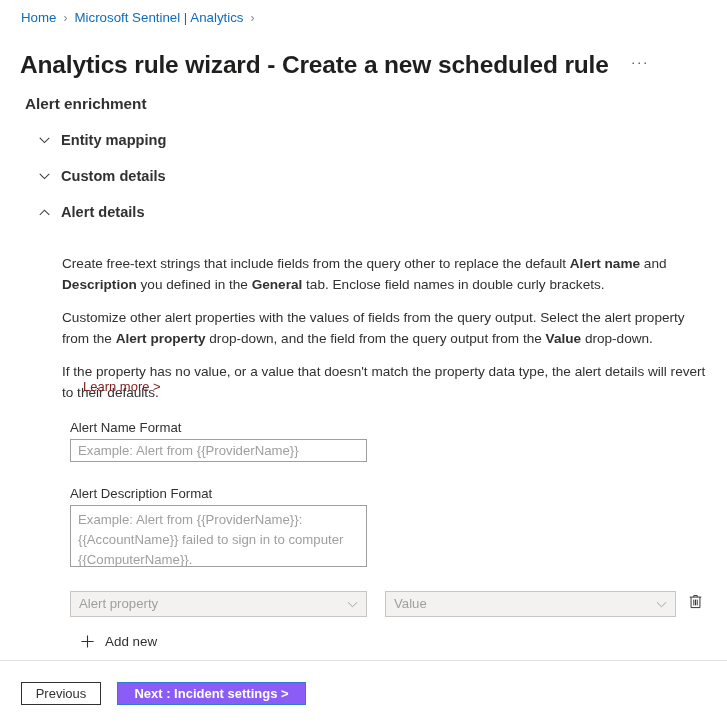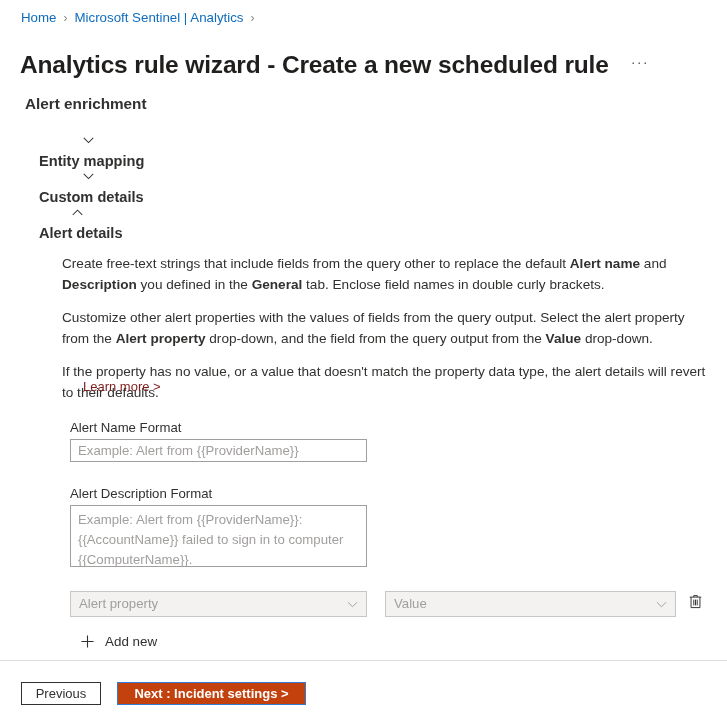--- a/index.html
+++ b/index.html
@@ -85,21 +85,20 @@
   }
 
   
   .accordion {
     position: absolute;
     left: 33px;
     display: flex;
     align-items: center;
     cursor: pointer;
     height: 22px;
-    flex-direction: column;
   }
   .acc-1 { top: 129px; }
   .acc-2 { top: 165px; }
   .acc-3 { top: 201px; }
   .chev {
     width: 22px;
     height: 22px;
     display: flex;
     align-items: center;
     justify-content: center;
@@ -277,21 +276,21 @@
     cursor: pointer;
     padding: 0;
   }
   .btn-next {
     position: absolute;
     left: 117px;
     top: 682px;
     width: 189px;
     height: 23px;
     border: 1px solid #2f7cd4;
-    background: #c2410c;
+    background: #8b5cf6;
     color: #ffffff;
     font-family: "Liberation Sans", sans-serif;
     font-size: 13px;
     font-weight: 600;
     line-height: 1;
     cursor: pointer;
     padding: 0;
   }
 </style>
 </head>

